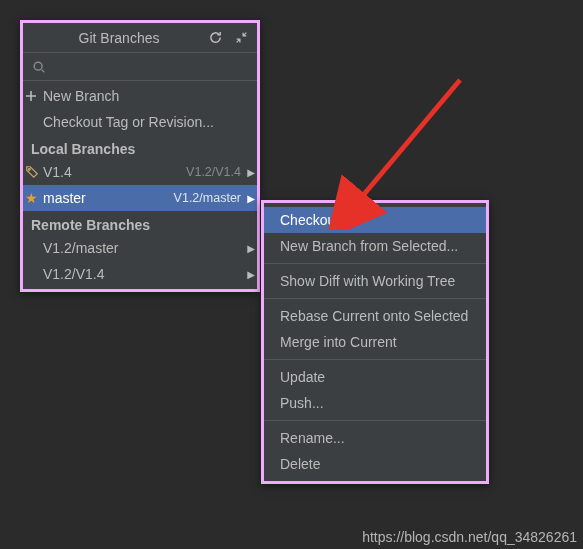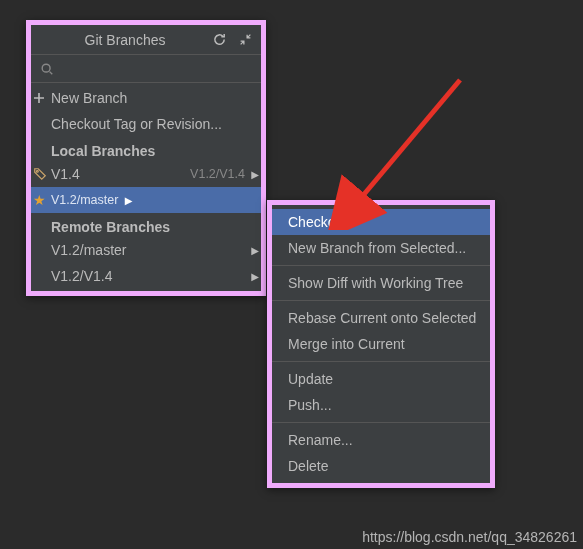--- a/index.html
+++ b/index.html
@@ -9,23 +9,22 @@
     font-size: 14px;
     color: #bbbbbb;
     width: 583px;
     height: 549px;
     position: relative;
     overflow: hidden;
   }
   .popup {
     position: absolute;
     background: #3c3f41;
-    border: 5px solid #f0abfc;
+    border: 3px solid #f0abfc;
     box-shadow: 0 2px 8px rgba(0,0,0,0.5);
-    margin-left: 6px;
   }
   .branches-popup {
     left: 20px;
     top: 20px;
     width: 240px;
   }
   .title-bar {
     display: flex;
     align-items: center;
     height: 30px;
@@ -88,21 +87,21 @@
     color: #888;
     font-size: 12.5px;
     margin-right: 4px;
   }
   .menu-item .arrow {
     width: 10px;
     text-align: right;
     font-size: 10px;
   }
   .section-header {
-    padding: 6px 8px 2px 20px;
+    padding: 6px 8px 2px 8px;
     font-weight: bold;
     color: #bbbbbb;
   }
   .branches-popup .selected {
     background: #4a6ca8;
     color: #ffffff;
   }
   .branches-popup .selected .right-text { color: #dce4f2; }
   .star { color: #e2a133; font-size: 14px; }
   .tag-icon svg { transform: rotate(0deg); }
@@ -198,20 +197,21 @@
             <circle cx="5" cy="5" r="1"></circle>
         </svg>
       </span>
       <span class="label">V1.4</span>
       <span class="right-text">V1.2/V1.4</span>
       <span class="arrow">▶</span>
     </div>
 
     <div class="menu-item selected">
       <span class="left-icon star">★</span>
+      <span class="label">master</span>
       <span class="right-text">V1.2/master</span>
       <span class="arrow">▶</span>
     </div>
 
     <div class="section-header">Remote Branches</div>
 
     <div class="menu-item">
       <span class="left-icon"></span>
       <span class="label">V1.2/master</span>
       <span class="arrow">▶</span>

